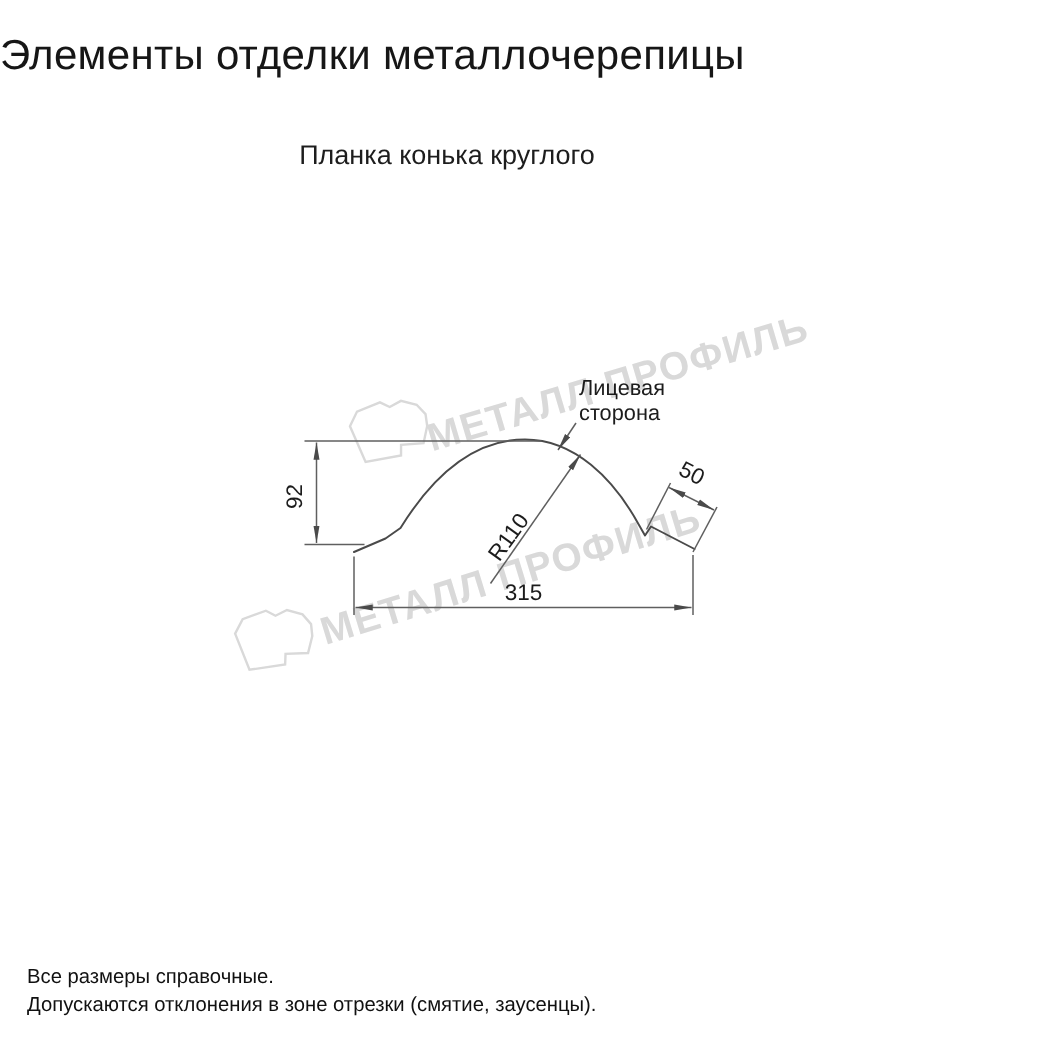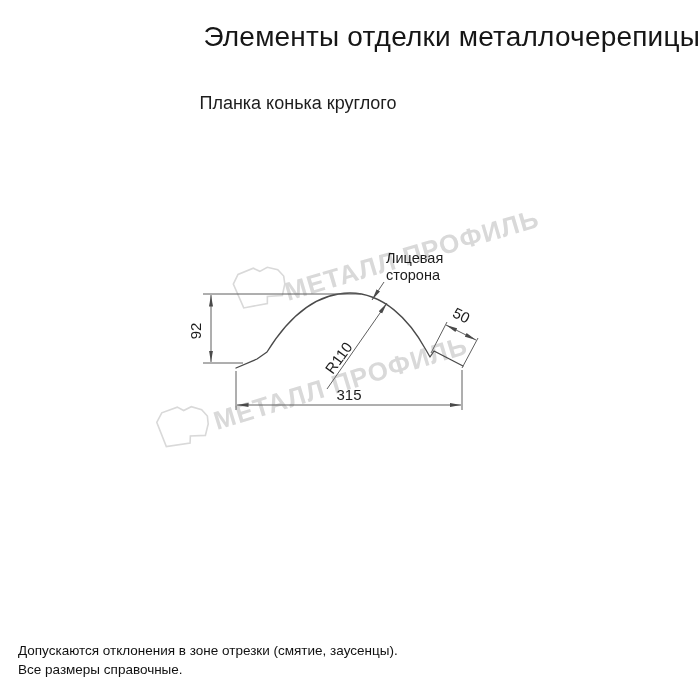--- a/index.html
+++ b/index.html
@@ -1,21 +1,21 @@
 <!DOCTYPE html>
 <html lang="ru"><head>
 <meta charset="utf-8">
 <style>
   html,body{margin:0;padding:0;}
   body{
     width:700px;height:700px;background:#ffffff;position:relative;overflow:hidden;
     font-family:"Liberation Sans","DejaVu Sans",sans-serif;color:#000;
   }
   .page-title{
-    position:absolute;top:20px;left:0;width:700px;text-align:right;
+    position:absolute;top:20px;left:0;width:700px;text-align:left;
     font-size:28px;line-height:34px;font-weight:400;color:#161616;letter-spacing:.2px;
   }
   .subtitle{
     position:absolute;top:93px;left:0;width:596px;text-align:center;
     font-size:18px;line-height:21px;font-weight:400;color:#1d1d1d;
   }
   .diagram-svg{position:absolute;left:0;top:0;width:700px;height:700px;}
   .footer-notes{
     position:absolute;left:18px;top:641px;
     font-size:13.5px;line-height:19px;color:#111;
@@ -73,15 +73,15 @@
   <text class="dim-text" transform="translate(201,331) rotate(-90)" text-anchor="middle">92</text>
   <text class="dim-text" x="349" y="400" text-anchor="middle">315</text>
   <text class="dim-text" transform="translate(459,320) rotate(27)" text-anchor="middle">50</text>
   <text class="dim-text" transform="translate(343,361) rotate(-54)" text-anchor="middle">R110</text>
 
   <text class="label-text" x="386" y="263">Лицевая</text>
   <text class="label-text" x="386" y="280">сторона</text>
 </svg>
 
 <div class="footer-notes">
+  <div>Все размеры справочные.</div>
   <div>Допускаются отклонения в зоне отрезки (смятие, заусенцы).</div>
-  <div>Все размеры справочные.</div>
 </div>
 
 </body></html>

